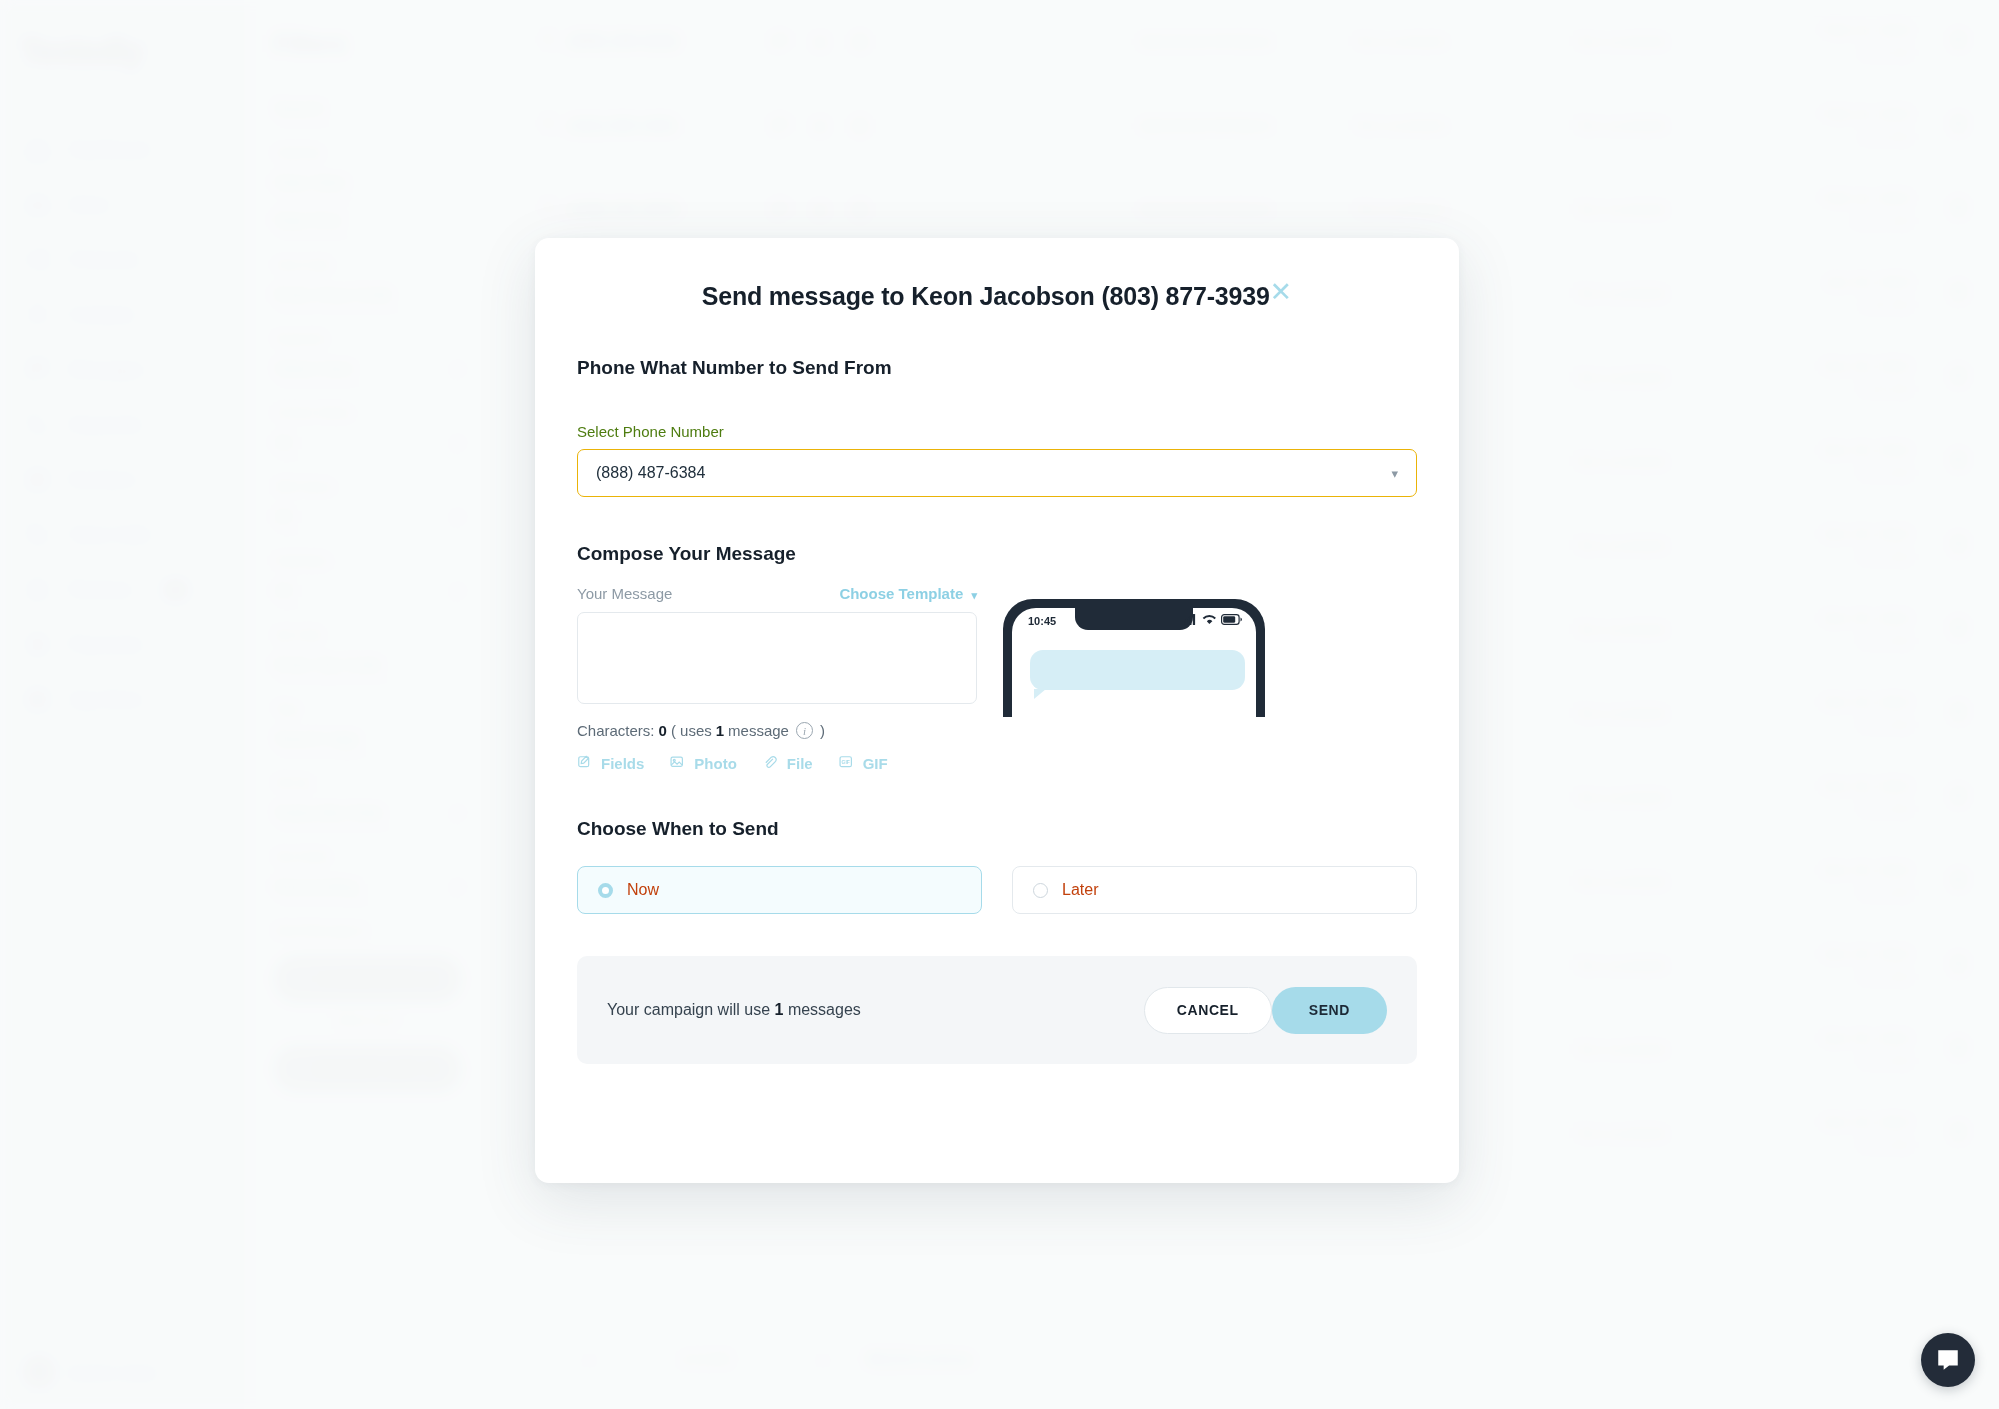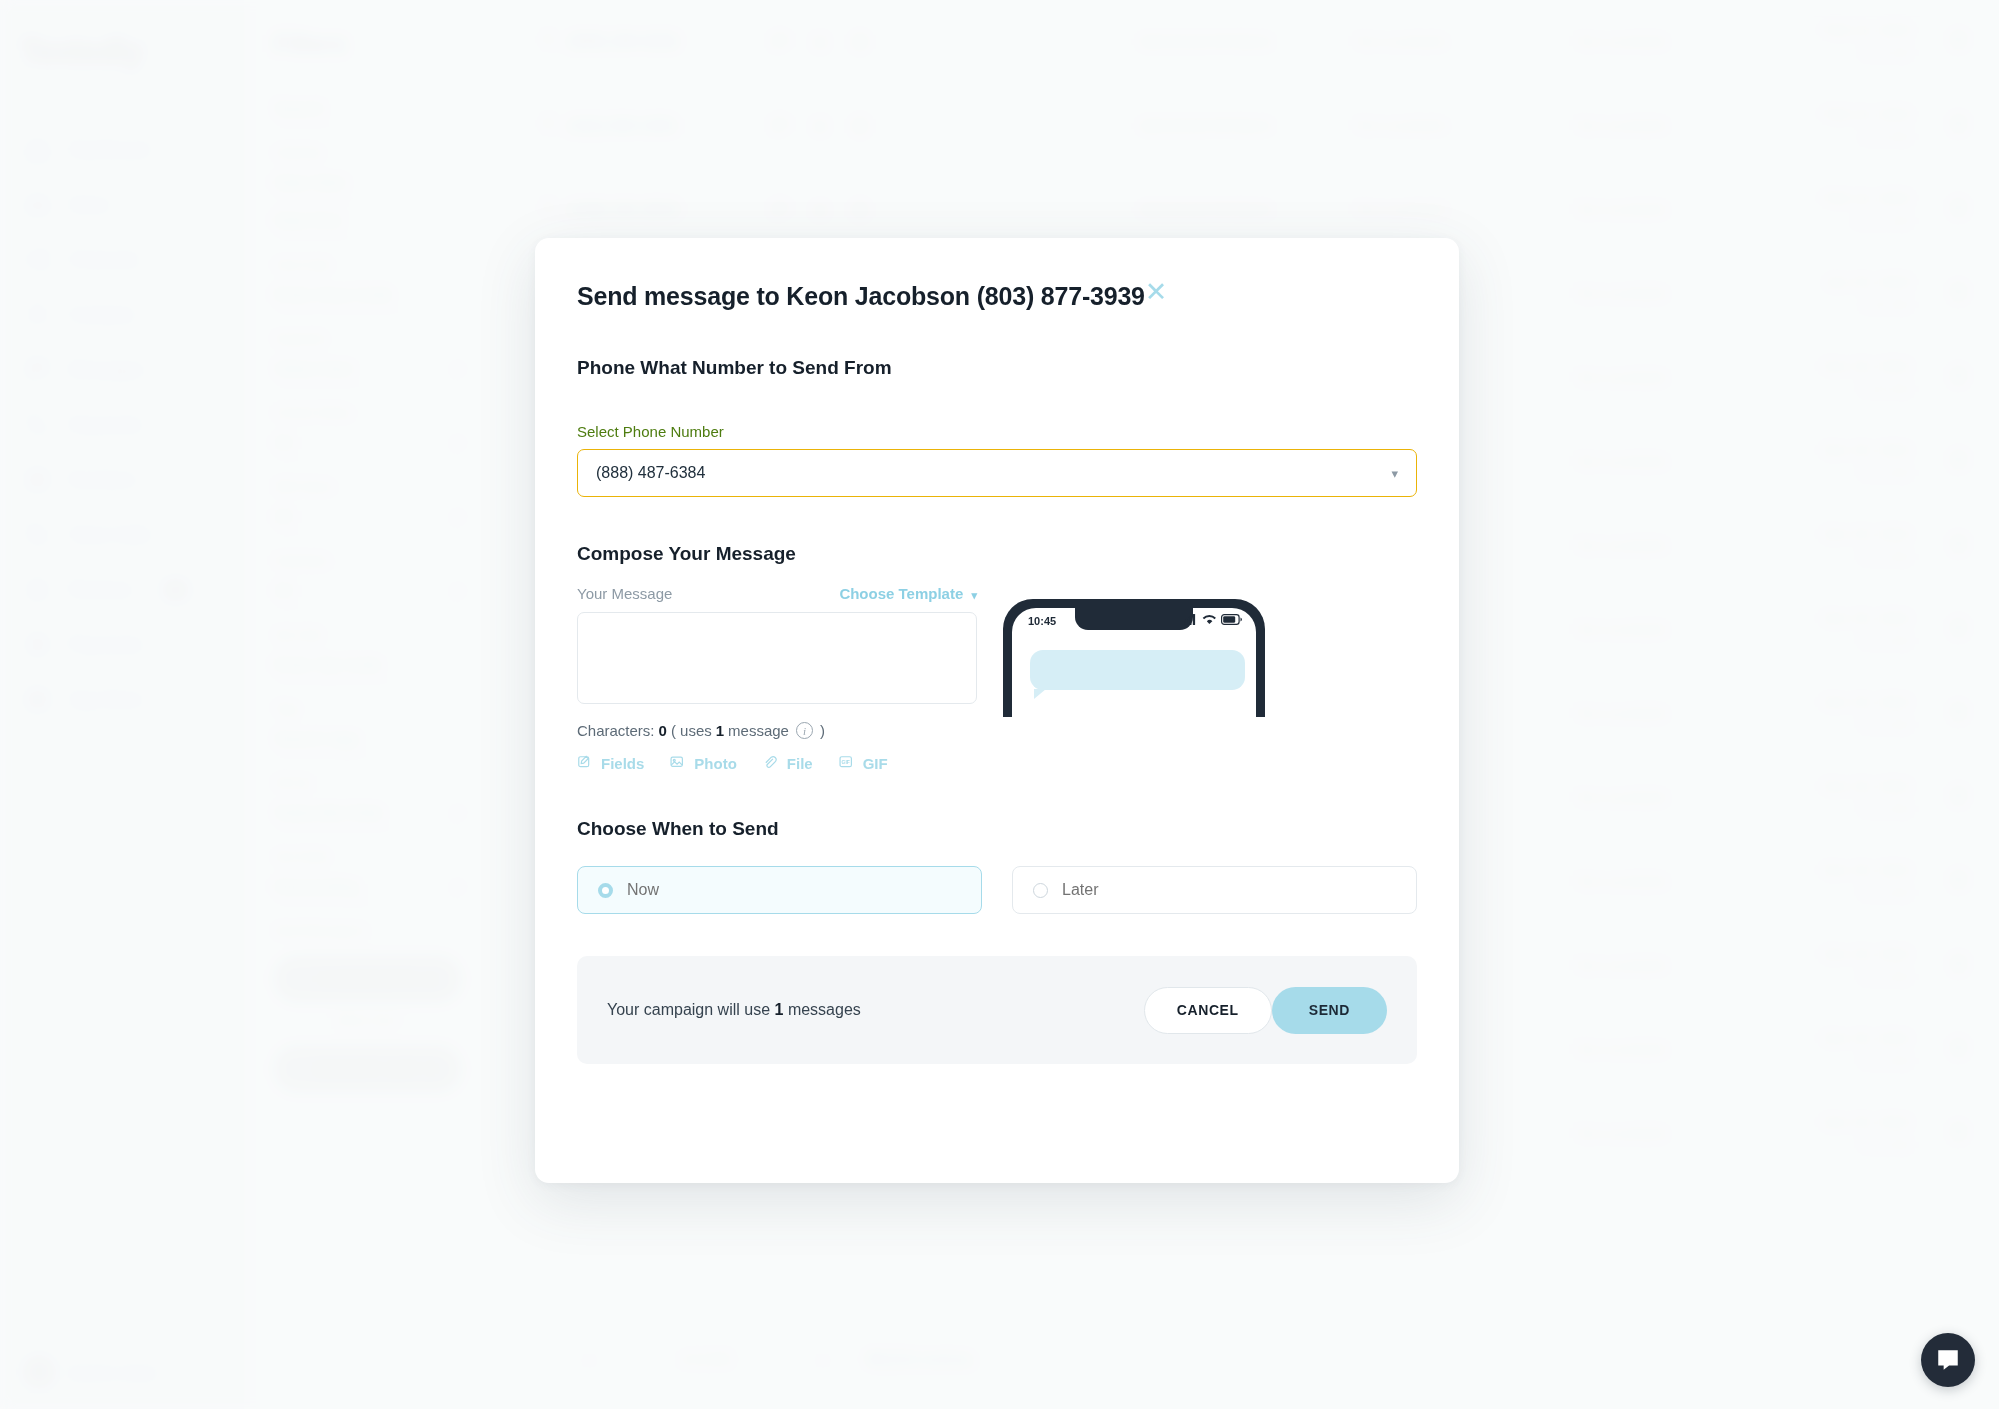--- a/index.html
+++ b/index.html
@@ -108,21 +108,21 @@
 
   
   .backdrop { position: absolute; inset: 0; background: rgba(250,252,253,0.45); }
   .modal {
     position: absolute; left: 535px; top: 238px;
     width: 924px; height: 945px;
     background: #ffffff; border-radius: 14px;
     box-shadow: 0 18px 60px rgba(60,80,95,0.13), 0 2px 10px rgba(60,80,95,0.06);
     padding: 44px 42px 0 42px;
   }
-  .m-head { display: flex; align-items: flex-start; justify-content: flex-start; }
+  .m-head { display: flex; align-items: flex-start; justify-content: center; }
   .m-title { font-size: 25px; font-weight: bold; color: #16202b; letter-spacing: -0.2px; }
   .m-close { font-size: 27px; color: #a6dbea; line-height: 0.8; cursor: pointer; background: none; border: none; font-family: inherit; }
   .sec-title { font-size: 19px; font-weight: bold; color: #16202b; margin-top: 46px; }
   .fld-label { font-size: 15px; color: #4d7c0f; margin-top: 44px; margin-bottom: 9px; }
   .select {
     height: 48px; border: 1px solid #eab308; border-radius: 7px;
     display: flex; align-items: center; justify-content: space-between;
     padding: 0 18px; font-size: 16px; color: #21303d; cursor: pointer;
   }
   .select .chev { color: #8d9aa5; font-size: 13px; }
@@ -173,21 +173,21 @@
   .bubble:after {
     content: ""; position: absolute; left: 4px; bottom: -9px;
     border-width: 10px 12px 0 0; border-style: solid;
     border-color: #d6eef6 transparent transparent transparent;
   }
 
   .when { display: flex; gap: 30px; margin-top: 26px; }
   .when-opt {
     flex: 1; height: 48px; border: 1px solid #e4e9ed; border-radius: 8px;
     display: flex; align-items: center; padding-left: 20px; gap: 14px;
-    font-size: 16px; color: #737373; cursor: pointer; background: #fff;
+    font-size: 16px; color: #c2410c; cursor: pointer; background: #fff;
   }
   .when-opt.sel { border: 1.5px solid #a6dbea; background: #f4fcfe; }
   .radio {
     width: 15px; height: 15px; border-radius: 50%;
     border: 1.5px solid #cdd6dd; background: #fff;
   }
   .when-opt.sel .radio {
     border: 4.5px solid #a6dbea; background: #fff;
   }
   .footer {

